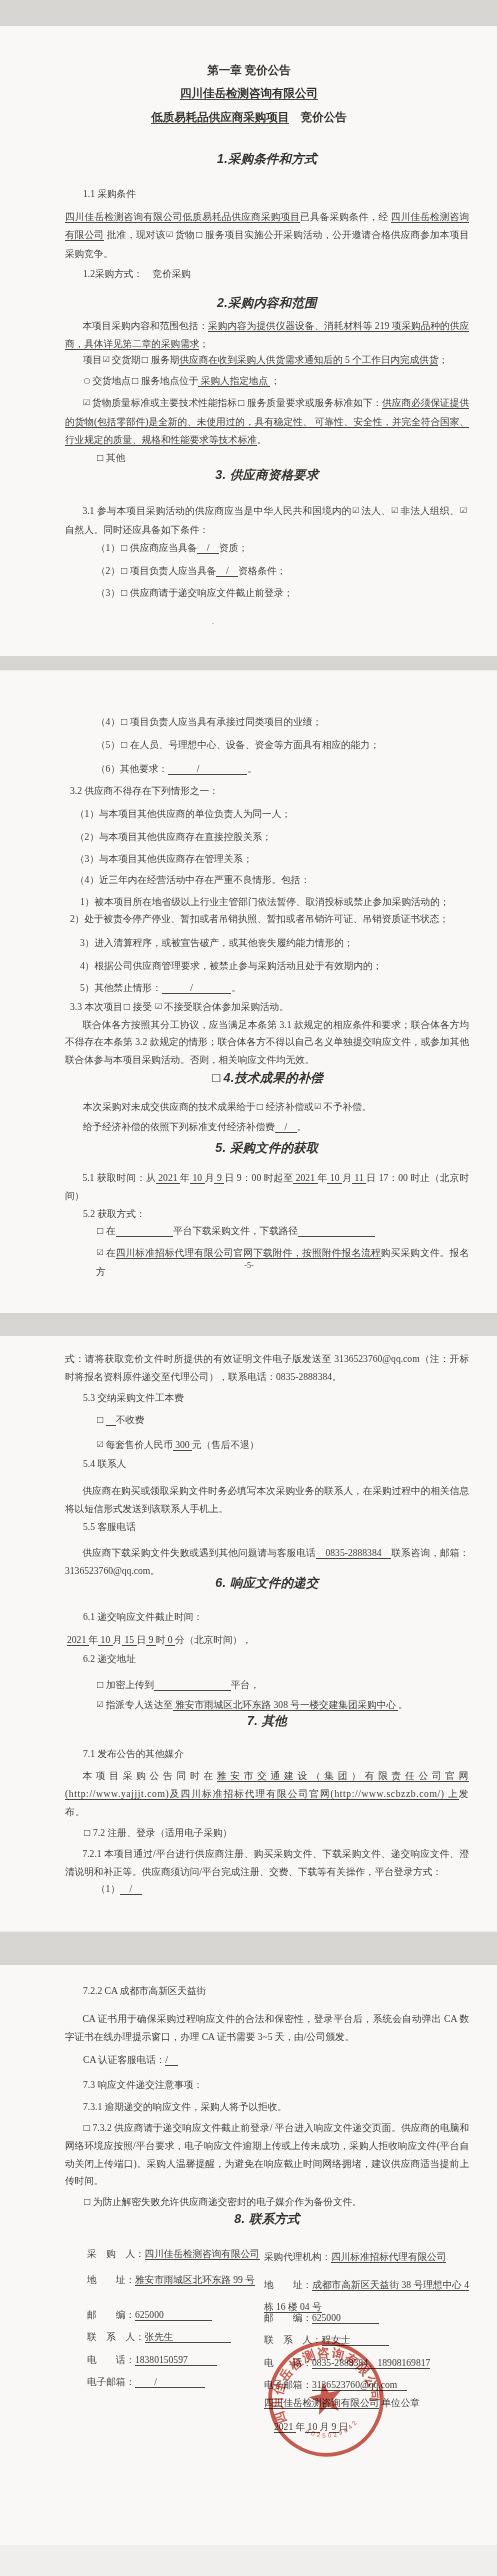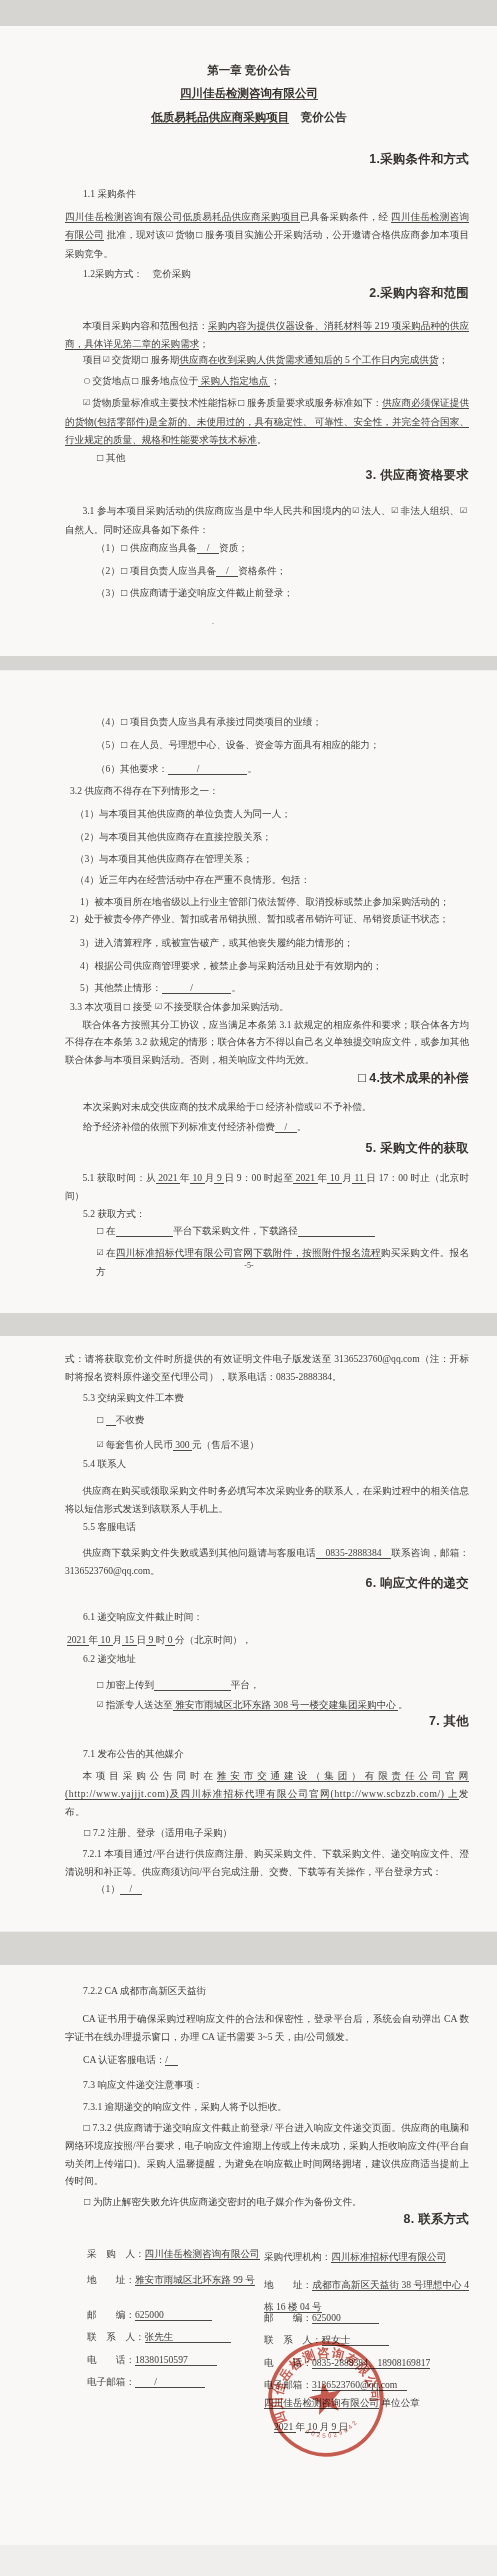--- a/index.html
+++ b/index.html
@@ -8,21 +8,21 @@
     background:#f0eeec;
     font-family:"Liberation Serif","DejaVu Serif",serif;
     color:#403e3b;
   }
   .gap{position:absolute;left:0;width:498px;background:#d7d5d2;}
   .page{position:absolute;left:0;width:498px;background:#f9f8f6;overflow:hidden;padding-left:29px;}
   .ln{position:absolute;left:65px;width:404px;margin:0;
       font-size:9.6px;line-height:18px;text-align:justify;}
   .ctr{left:0;width:498px;text-align:center;}
   .hh{font-family:"Liberation Sans","DejaVu Sans",sans-serif;
-      font-weight:700;font-size:12.4px;letter-spacing:0.3px;text-align:right;color:#37342f;}
+      font-weight:700;font-size:12.4px;letter-spacing:0.3px;text-align:center;color:#37342f;font-style:italic;}
   .tt{font-weight:700;font-size:11.5px;color:#37342f;}
   .u{border-bottom:0.7px solid #4b4946;}
   .cb{font-family:"DejaVu Sans","Liberation Sans",sans-serif;
       font-size:8px;padding:0 1.9px 0 0.6px;position:relative;top:-0.6px;}
   .cbh{font-size:10.6px;}
   .sm{font-size:8px;line-height:11.2px;}
   .stamp{position:absolute;opacity:.82;mix-blend-mode:multiply;transform:rotate(-12deg);}
 </style>
 </head>
 <body>
@@ -38,21 +38,21 @@
   <p class="ln ctr tt" style="top:82px"><span class="u">低质易耗品供应商采购项目</span><span>　竞价公告</span></p>
 
   <p class="ln hh" style="top:124px"><span>1.采购条件和方式</span></p>
   <p class="ln" style="top:159px;left:83px;width:387px"><span>1.1 采购条件</span></p>
 
   <p class="ln" style="top:182px">
     <span class="u">四川佳岳检测咨询有限公司低质易耗品供应商采购项目</span><span>已具备采购条件，经 </span><span class="u">四川佳岳检测咨询有限公司</span><span> 批准，现对该</span><span class="cb">☑</span><span>货物</span><span class="cb">□</span><span>服务项目实施公开采购活动，公开邀请合格供应商参加本项目采购竞争。</span>
   </p>
   <p class="ln" style="top:239px;left:83px;width:387px"><span>1.2采购方式：　竞价采购</span></p>
 
-  <p class="ln hh" style="top:258px"><span>2.采购内容和范围</span></p>
+  <p class="ln hh" style="top:268px"><span>2.采购内容和范围</span></p>
   <p class="ln" style="top:291px;text-indent:17.4px">
     <span>本项目采购内容和范围包括：</span><span class="u">采购内容为提供仪器设备、消耗材料等 219 项采购品种的供应商，具体详见第二章的采购需求</span><span>；</span>
   </p>
   <p class="ln" style="top:325px;left:83px;width:387px">
     <span>项目</span><span class="cb">☑</span><span>交货期</span><span class="cb">□</span><span>服务期</span><span class="u">供应商在收到采购人供货需求通知后的 5 个工作日内完成供货</span><span>；</span>
   </p>
   <p class="ln" style="top:346px;left:83px;width:387px">
     <span class="cb">○</span><span>交货地点</span><span class="cb">□</span><span>服务地点位于</span><span class="u"> 采购人指定地点 </span><span>；</span>
   </p>
   <p class="ln" style="top:368px;text-indent:17.4px">

